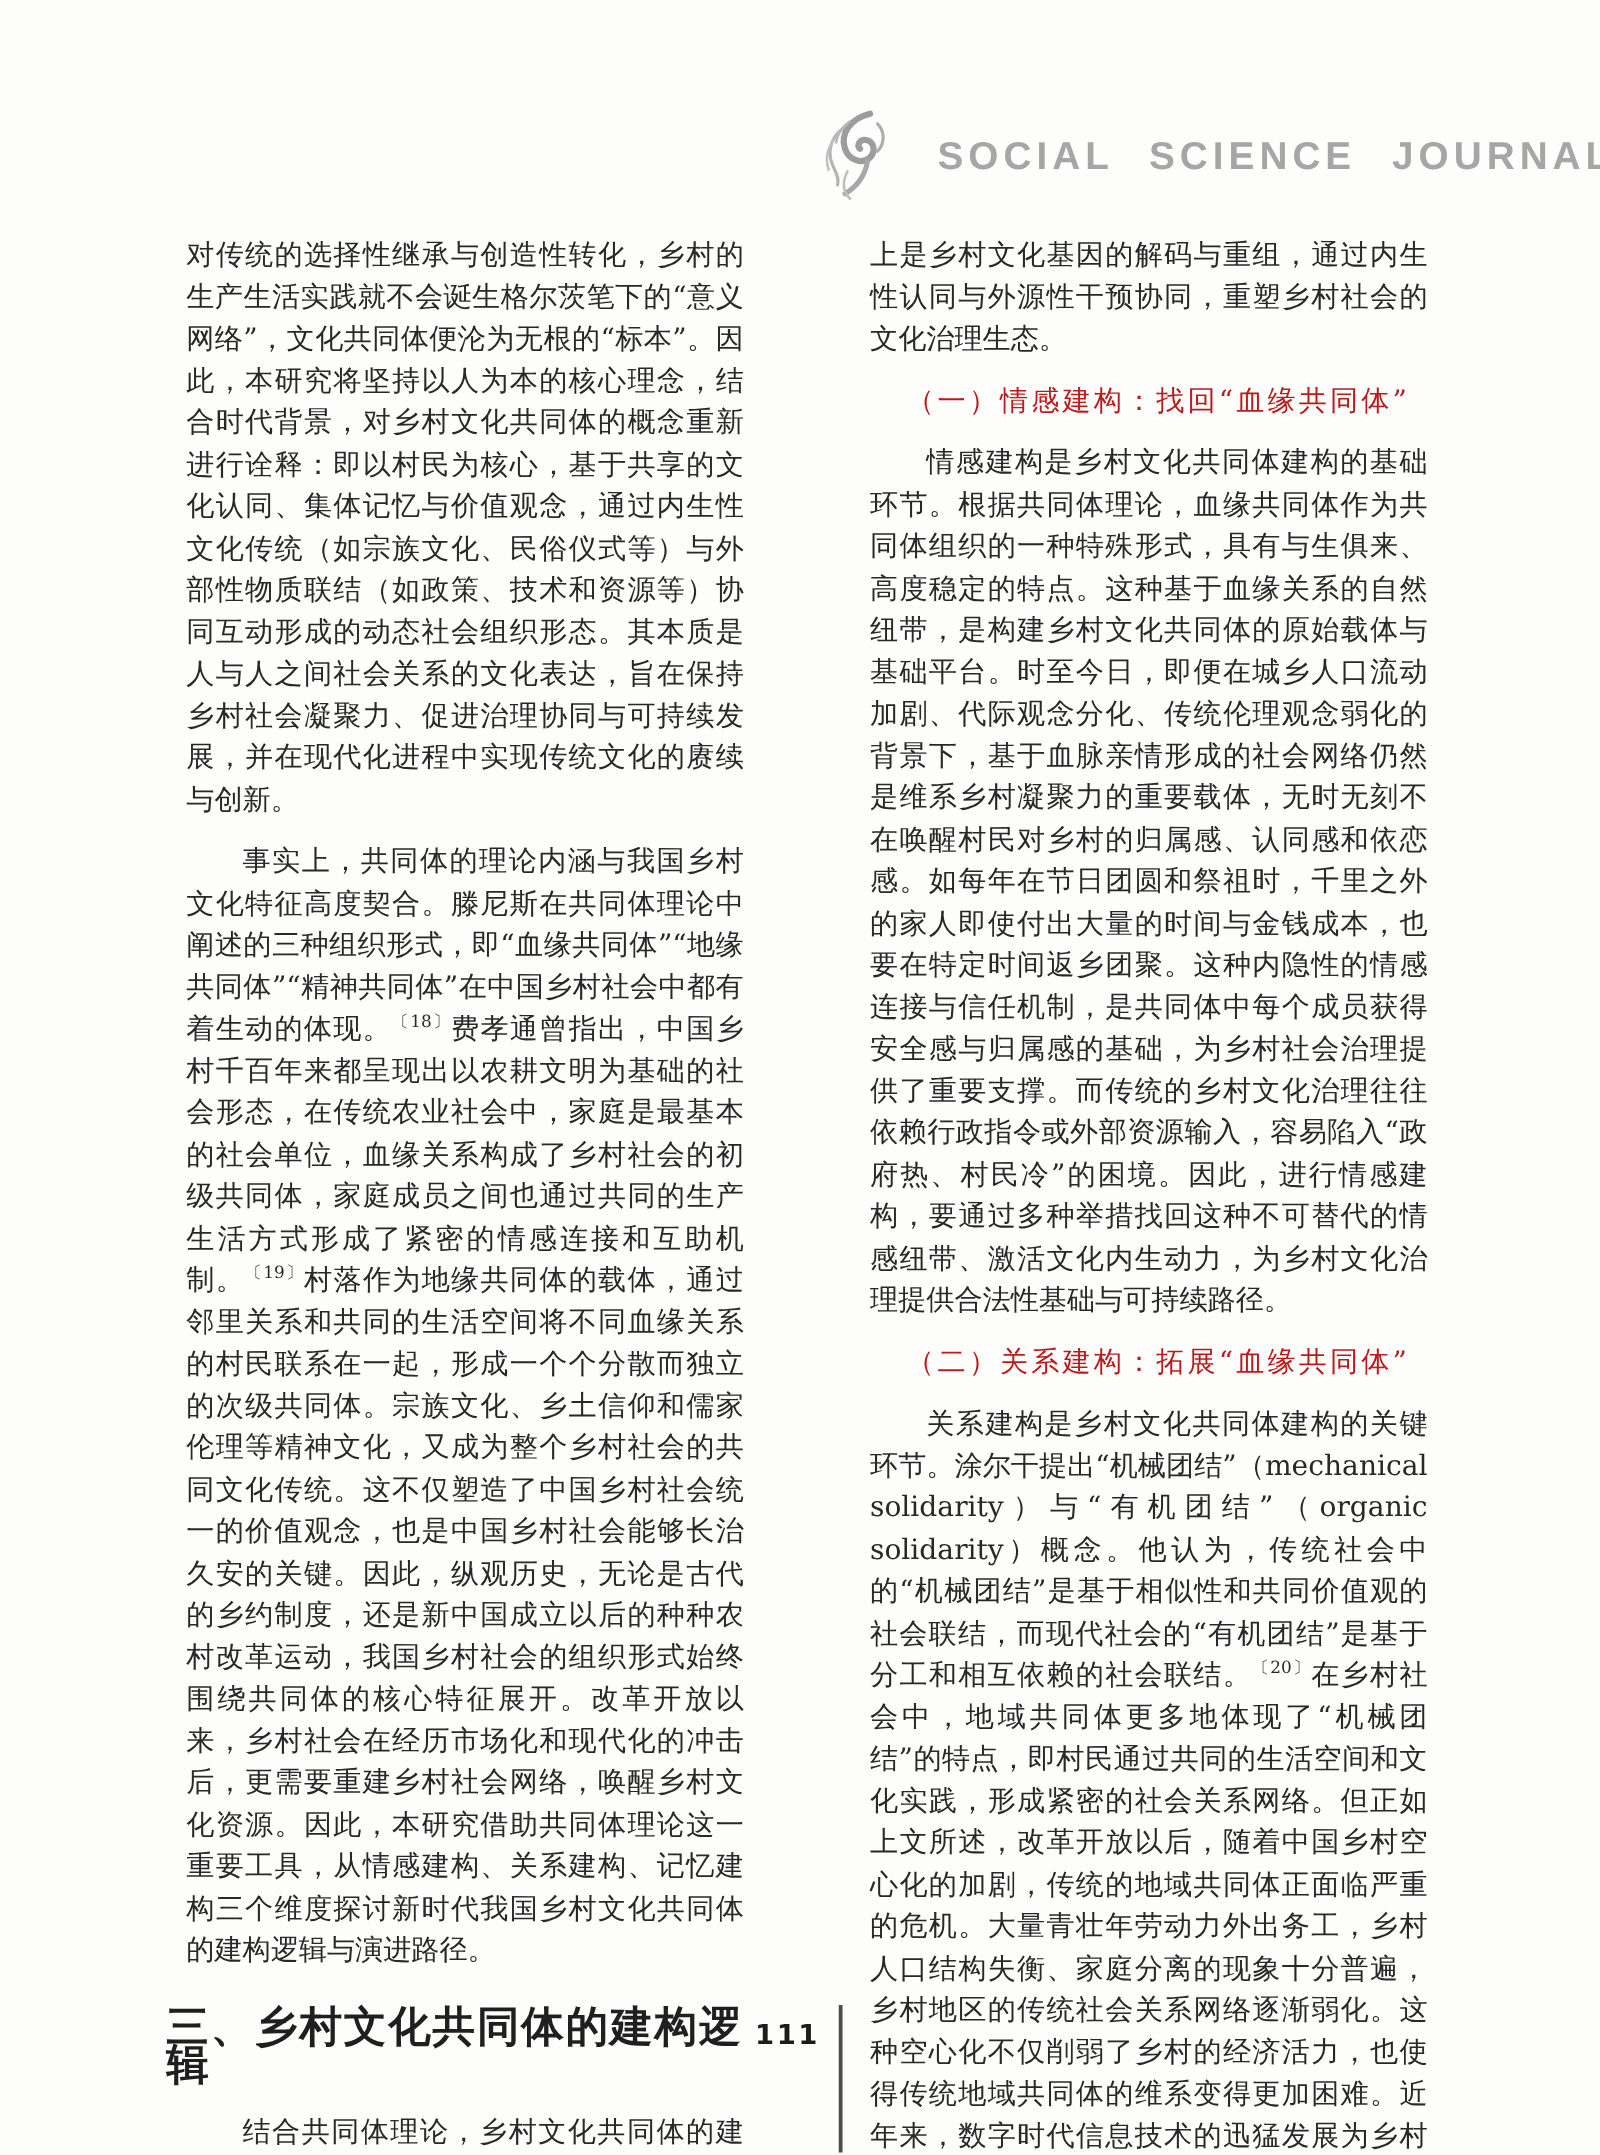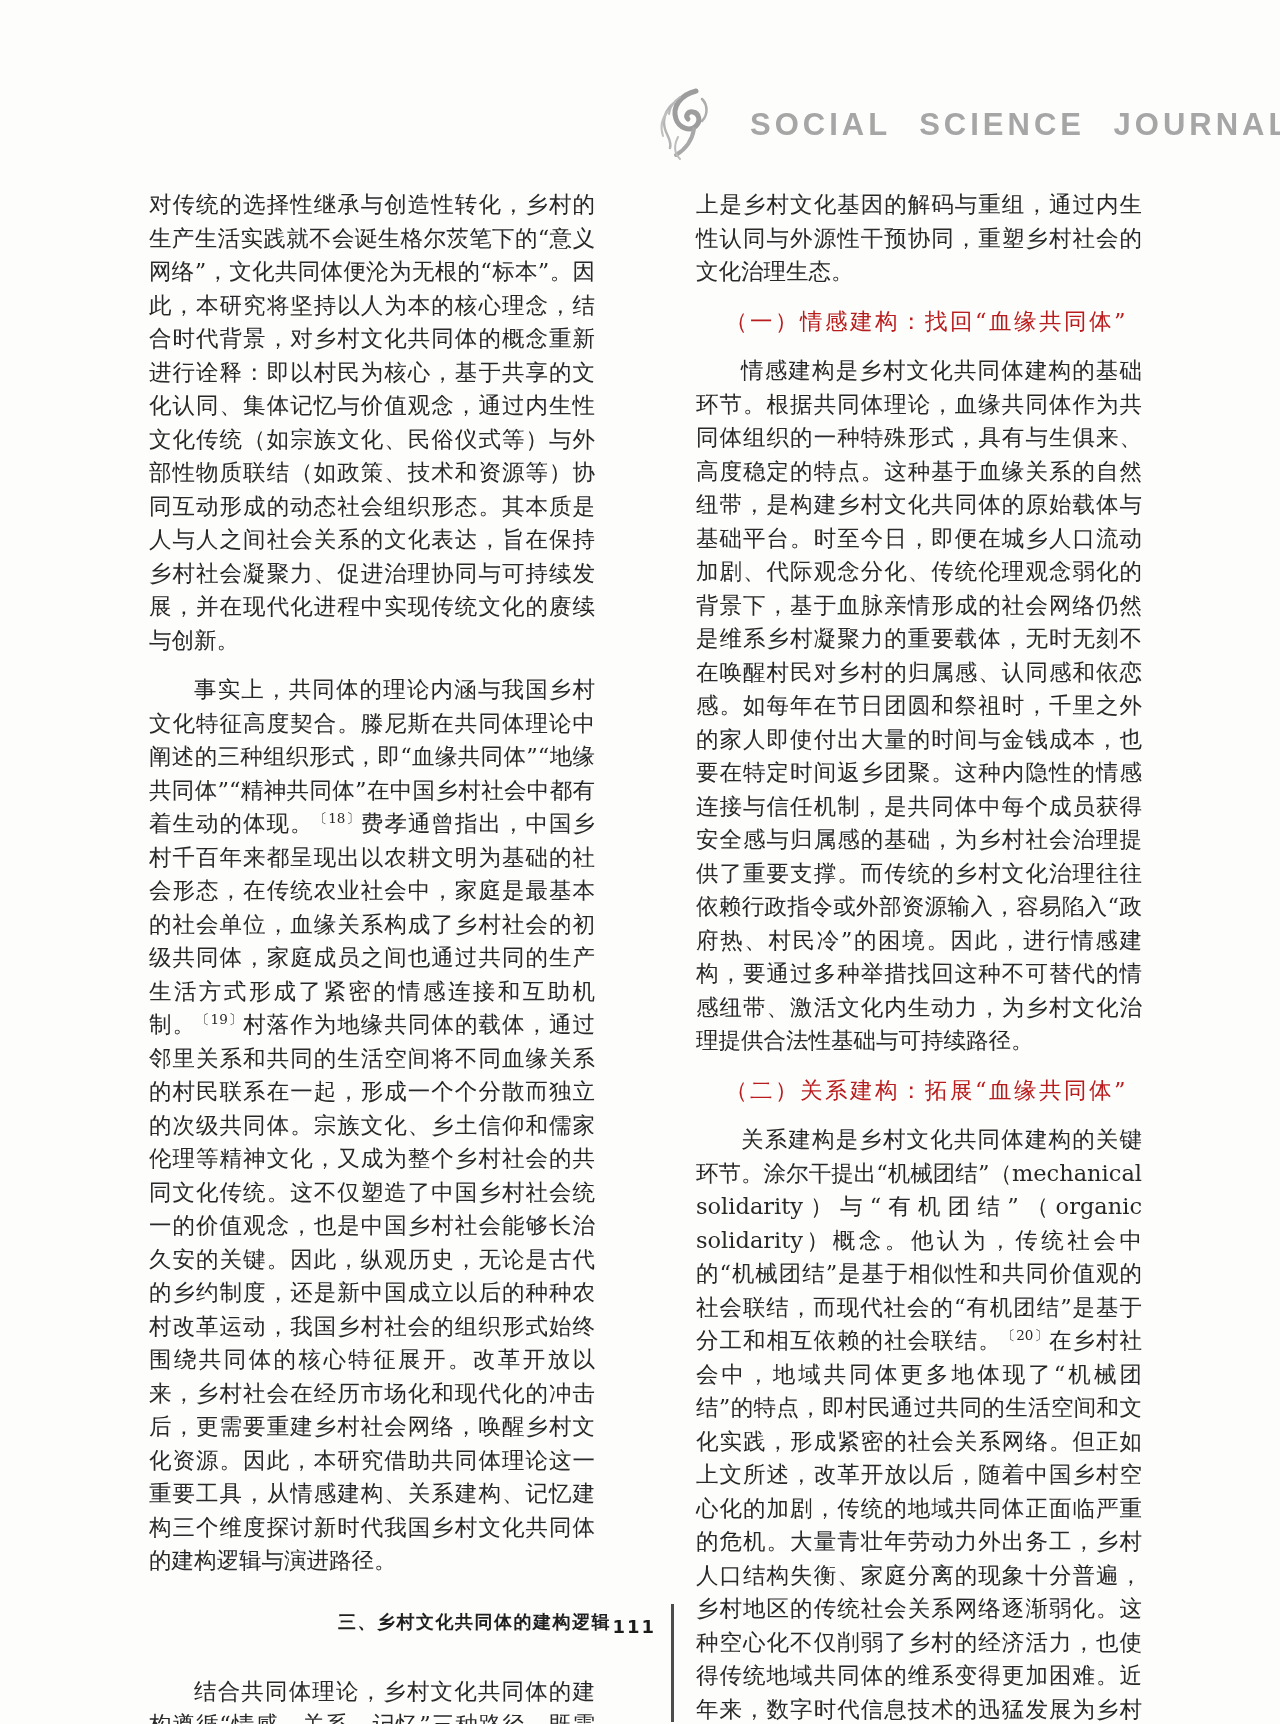--- a/index.html
+++ b/index.html
@@ -28,33 +28,33 @@
   }
   .col-left{left:133px;}
   .col-right{left:680px;}
 
   p.para{margin:16px;}
   p.para.ind{text-indent:2em;}
   sup{font-size:0.6em;line-height:0;vertical-align:super;letter-spacing:0;}
 
   .h2{
     font-family:"DejaVu Sans","Liberation Sans",sans-serif;
-    font-weight:bold;font-size:18px;color:#1f1f1f;
-    text-align:right;letter-spacing:1.5px;
-    margin:29px 0 38px 0;line-height:30px;
+    font-weight:bold;font-size:34px;color:#1f1f1f;
+    text-align:left;letter-spacing:1.5px;
+    margin:29px 0 23px 0;line-height:30px;
   }
   .h3{
     margin:0;text-indent:2em;letter-spacing:2.5px;color:#b91c1c;
   }
 
   
   .page-number{
     position:absolute;top:1616px;left:556px;width:100px;text-align:right;
     font-family:"DejaVu Sans","Liberation Sans",sans-serif;
-    font-weight:bold;font-size:18px;color:#1c1c1c;letter-spacing:2px;
+    font-weight:bold;font-size:22px;color:#1c1c1c;letter-spacing:2px;
   }
   .footer-rule{
     position:absolute;left:671px;top:1604px;width:3px;height:118px;
     background:#4d4d4d;
   }
 </style>
 </head>
 <body>
 
 <div class="page">

